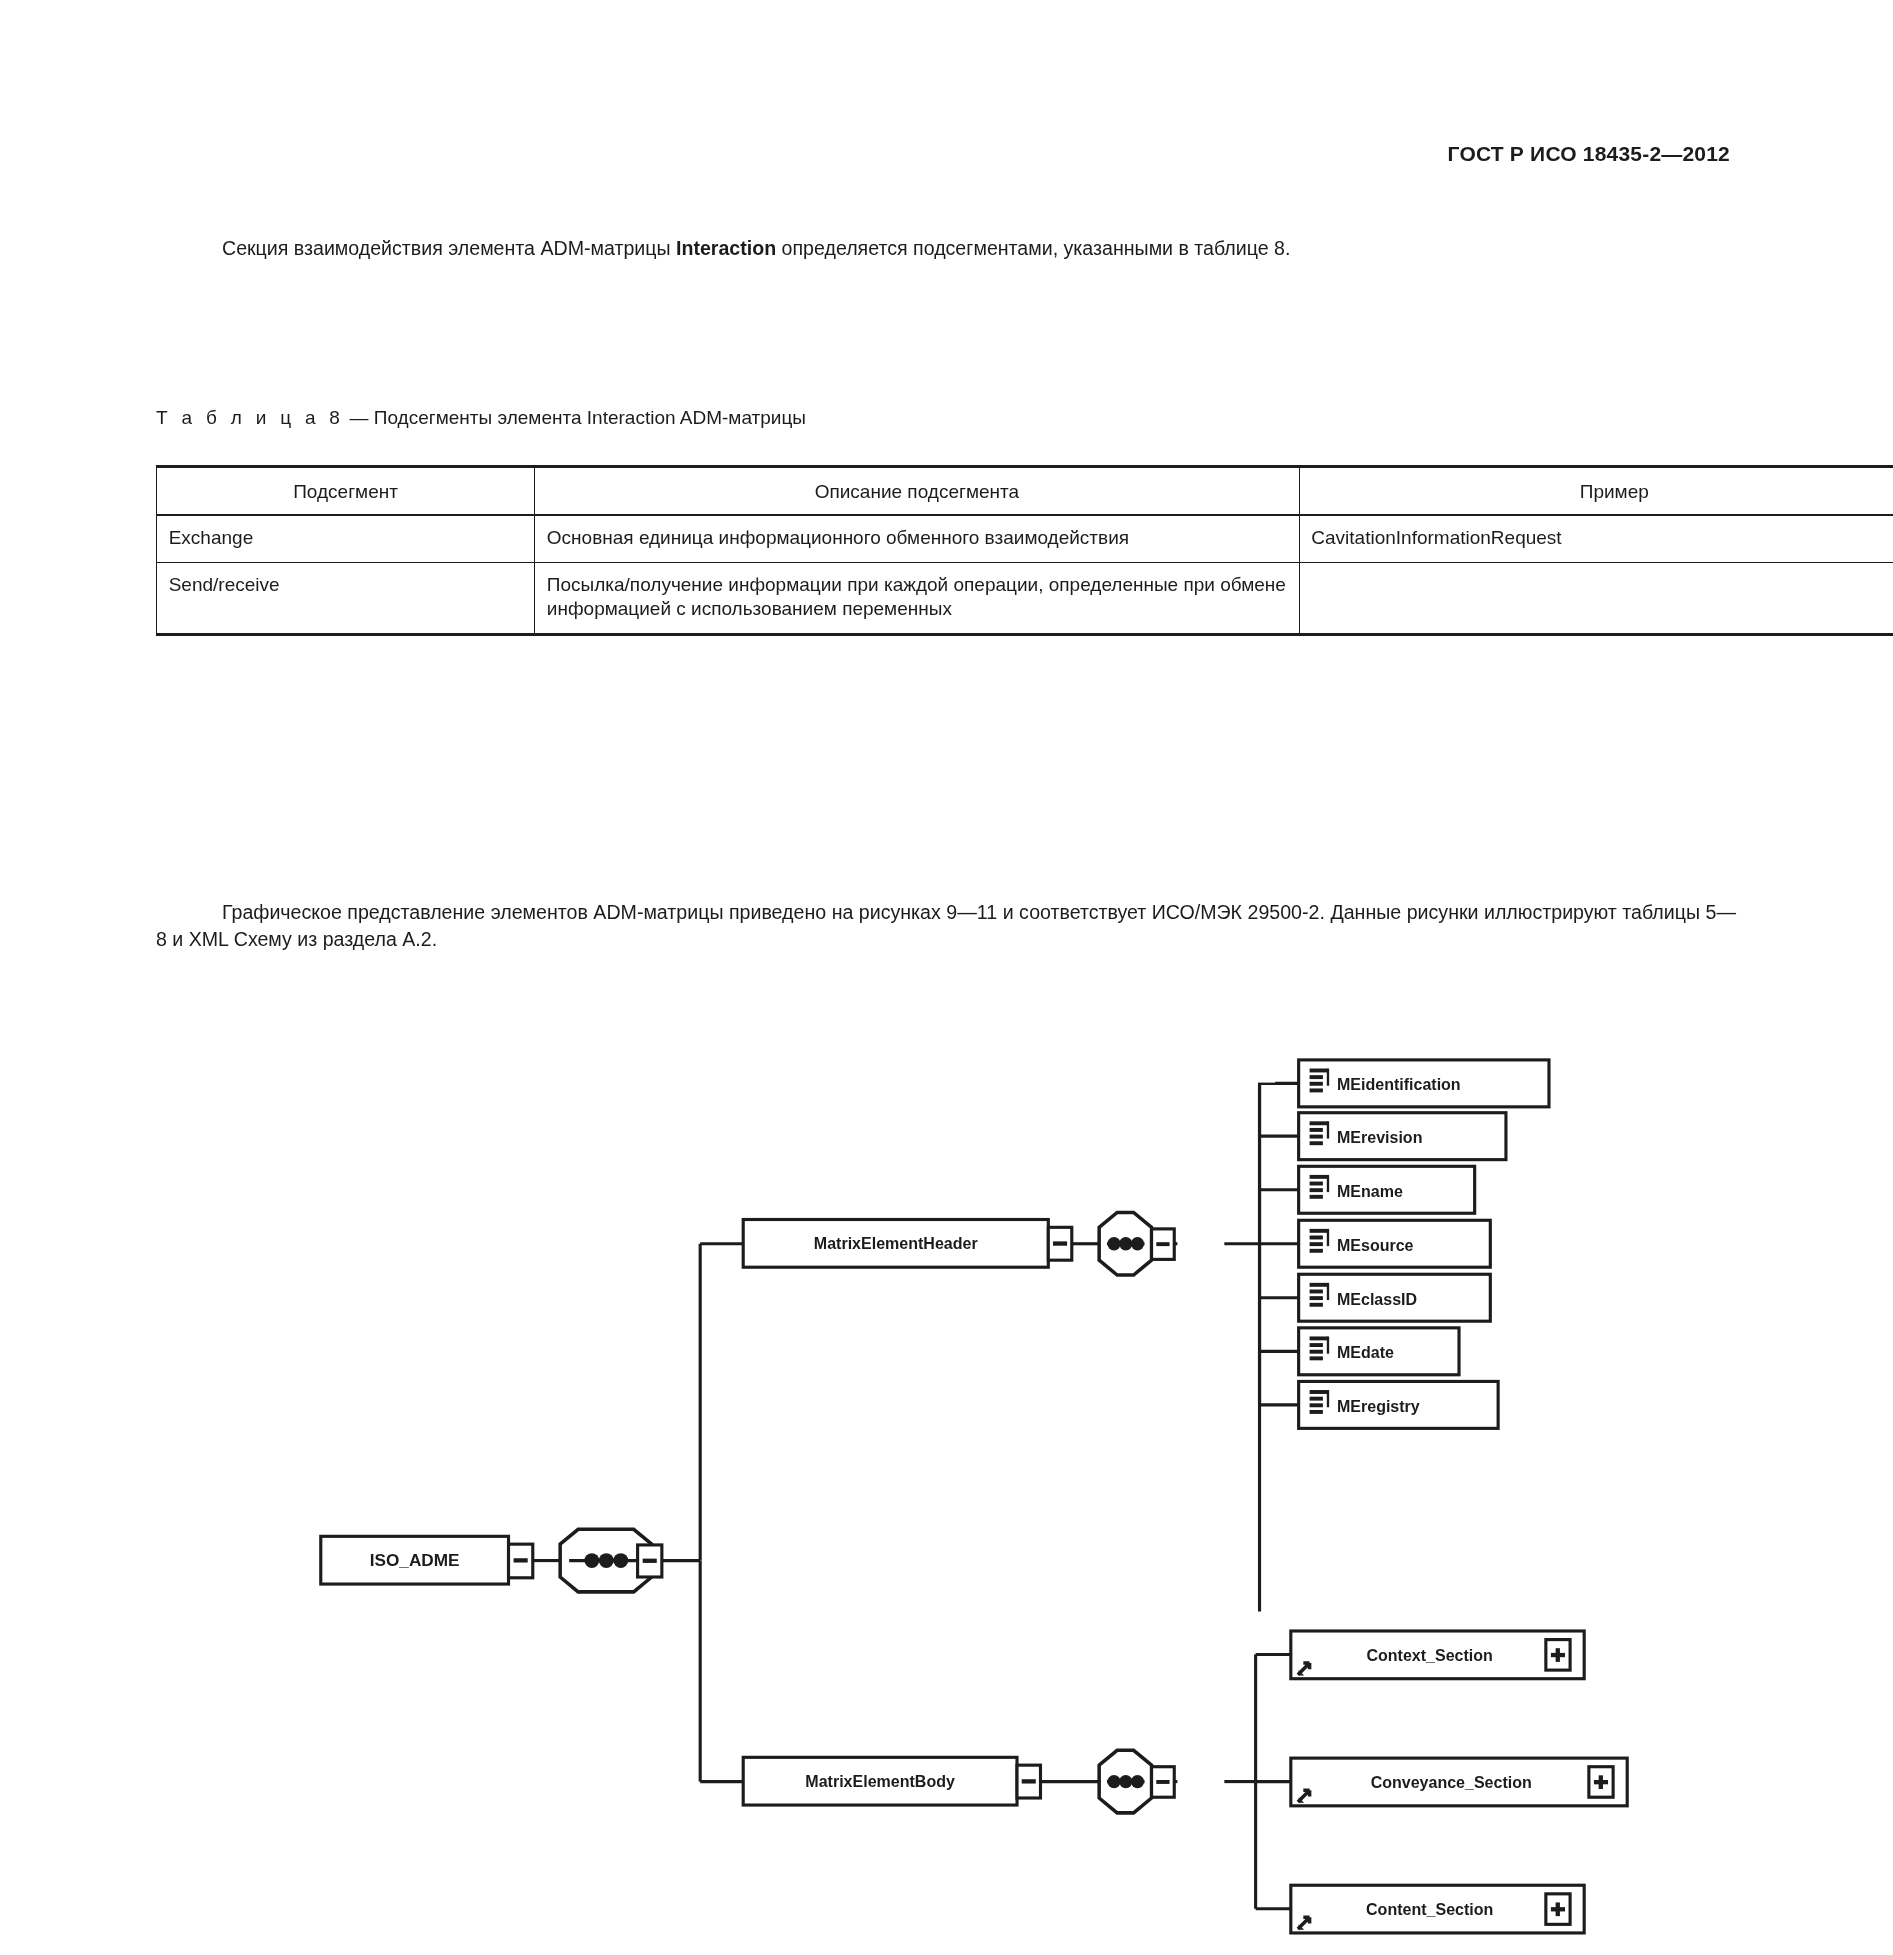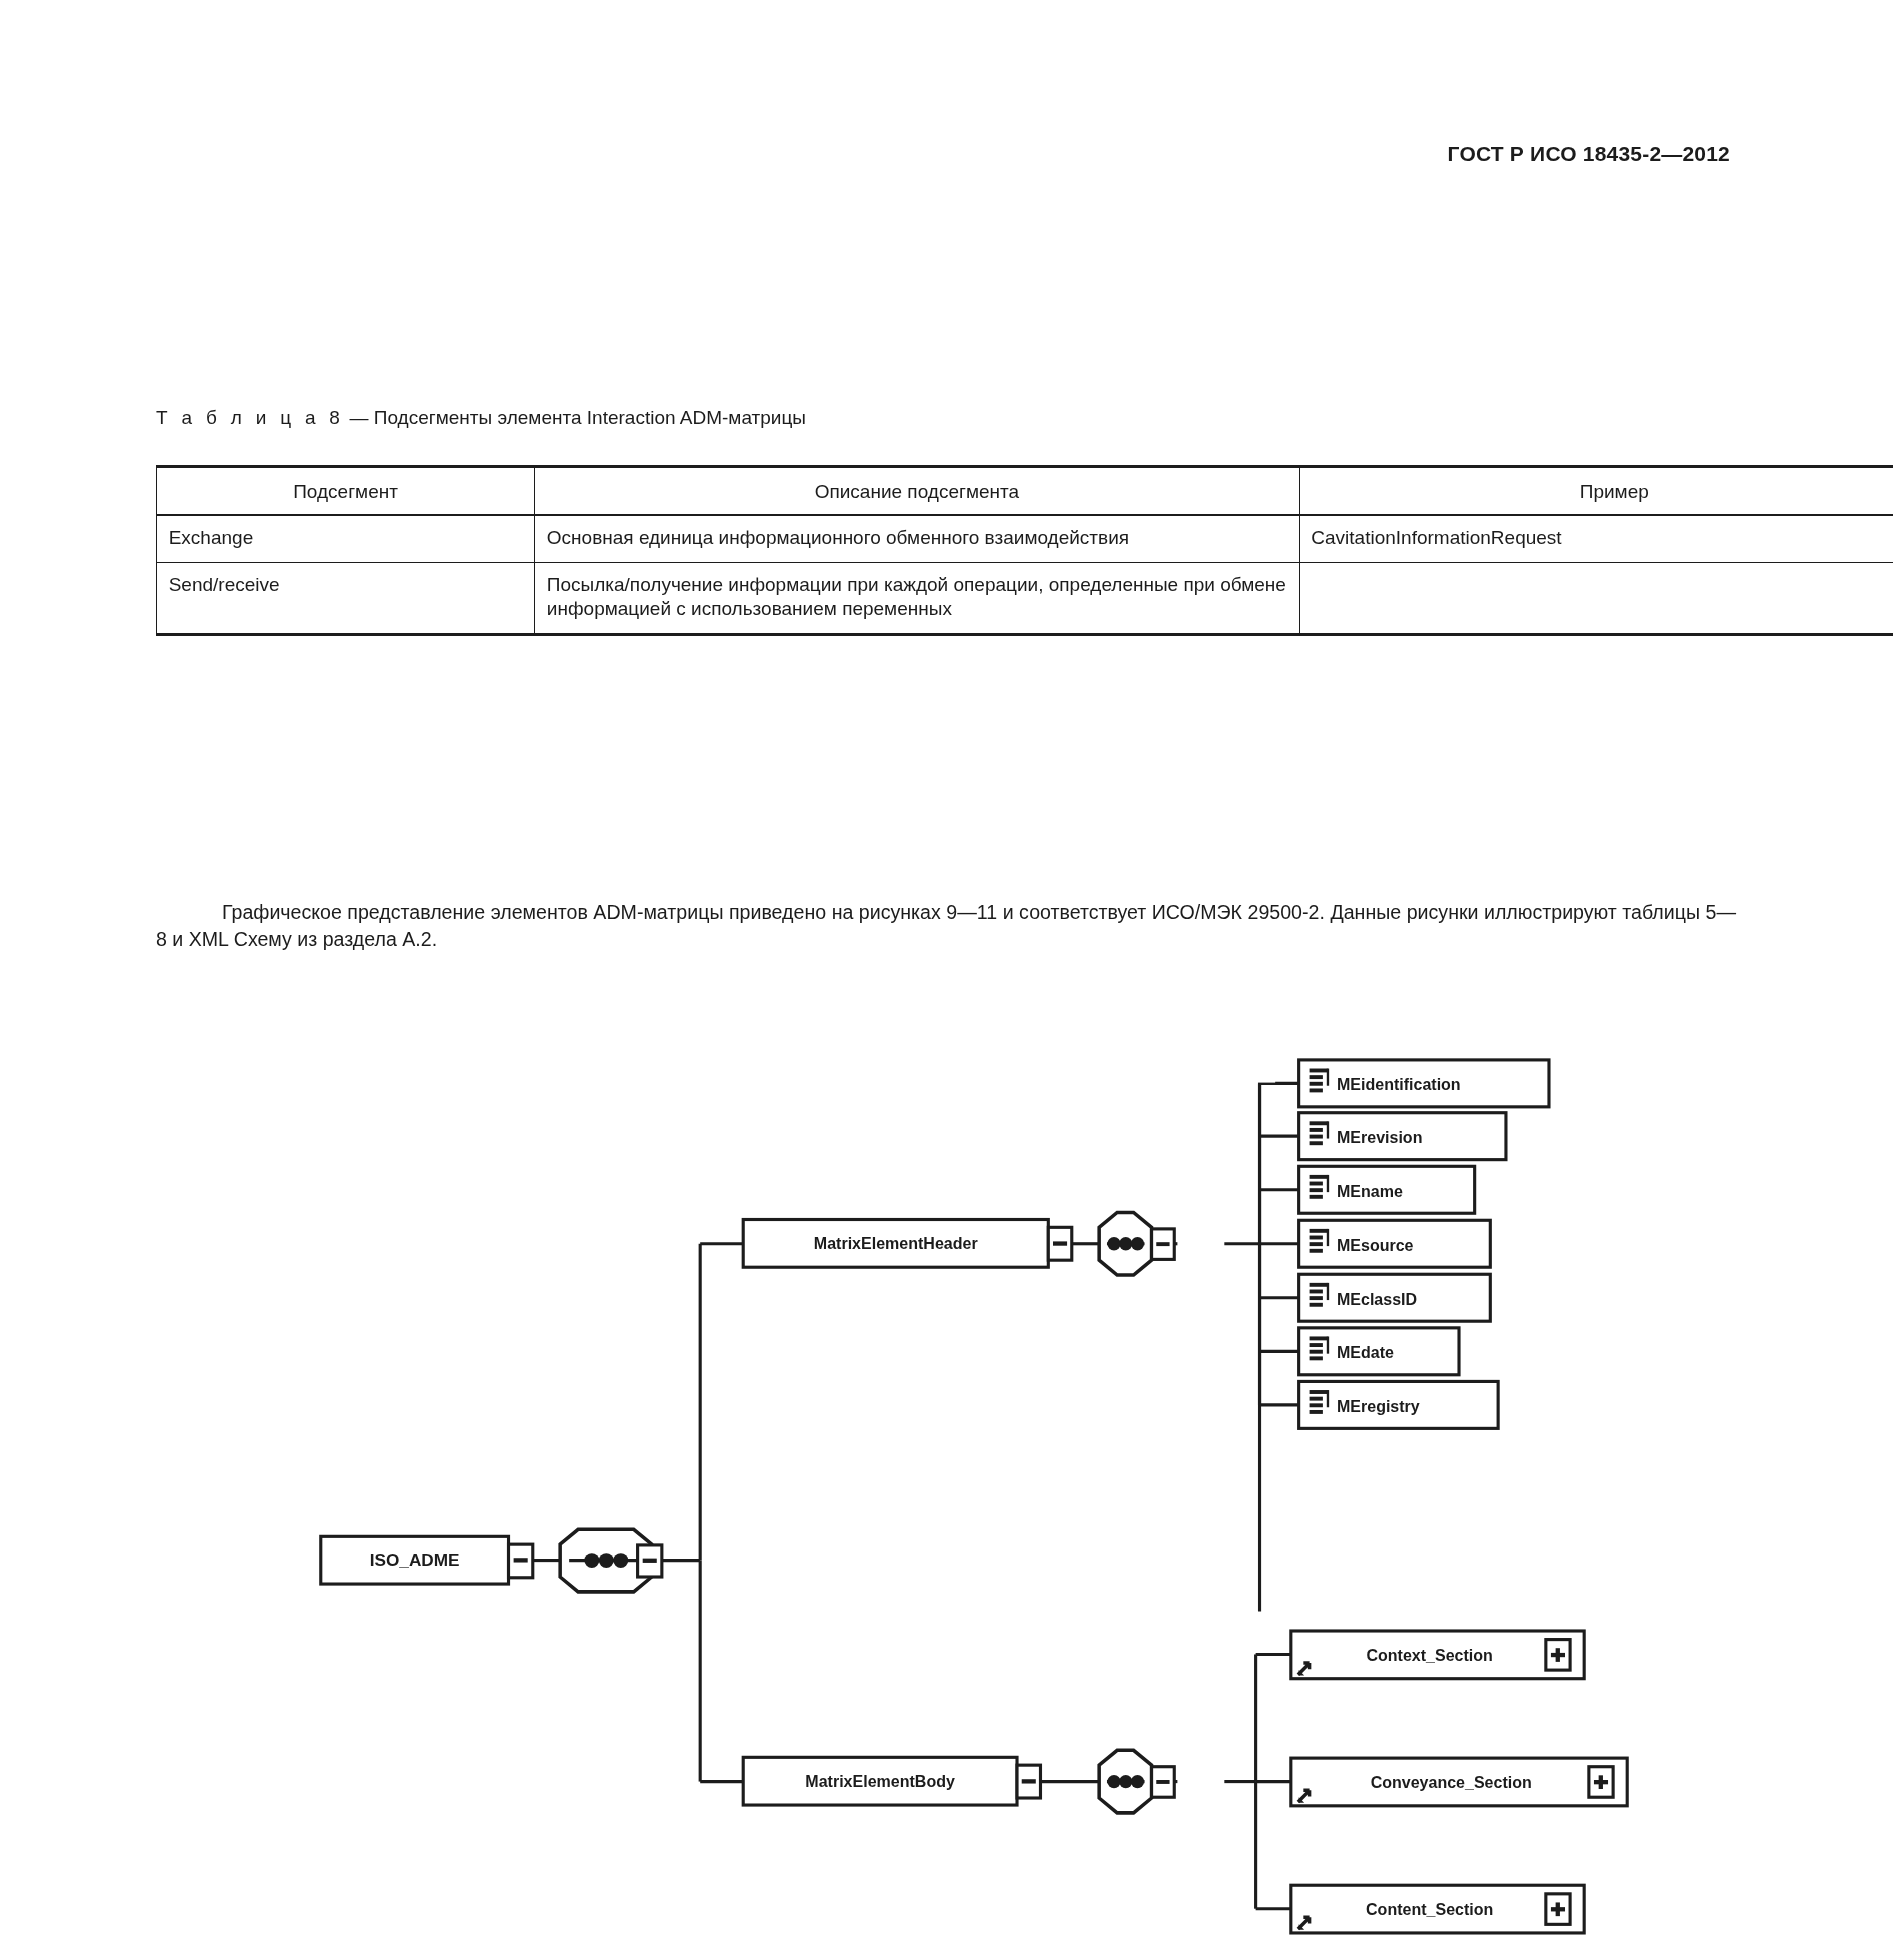--- a/index.html
+++ b/index.html
@@ -71,20 +71,21 @@
   text { font-family:"Liberation Sans", sans-serif; fill:#1c1c1c; }
   .node-label { font-size:41px; font-weight:bold; }
   .root-label { font-size:44px; font-weight:bold; }
 </style>
 </head>
 <body>
 
 <div class="page-header">ГОСТ Р ИСО 18435-2—2012</div>
 
 <div class="text-col">
+  <p class="para indent"><span>Секция взаимодействия элемента ADM-матрицы </span><b>Interaction</b><span> определяется подсегментами, указанными в таблице 8.</span></p>
 </div>
 
 <div class="table-caption">
   <span class="sp">Т а б л и ц а  8</span><span> — Подсегменты элемента Interaction ADM-матрицы</span>
 </div>
 
 <table class="subseg">
   <thead>
     <tr>
       <th class="col-a">Подсегмент</th>

